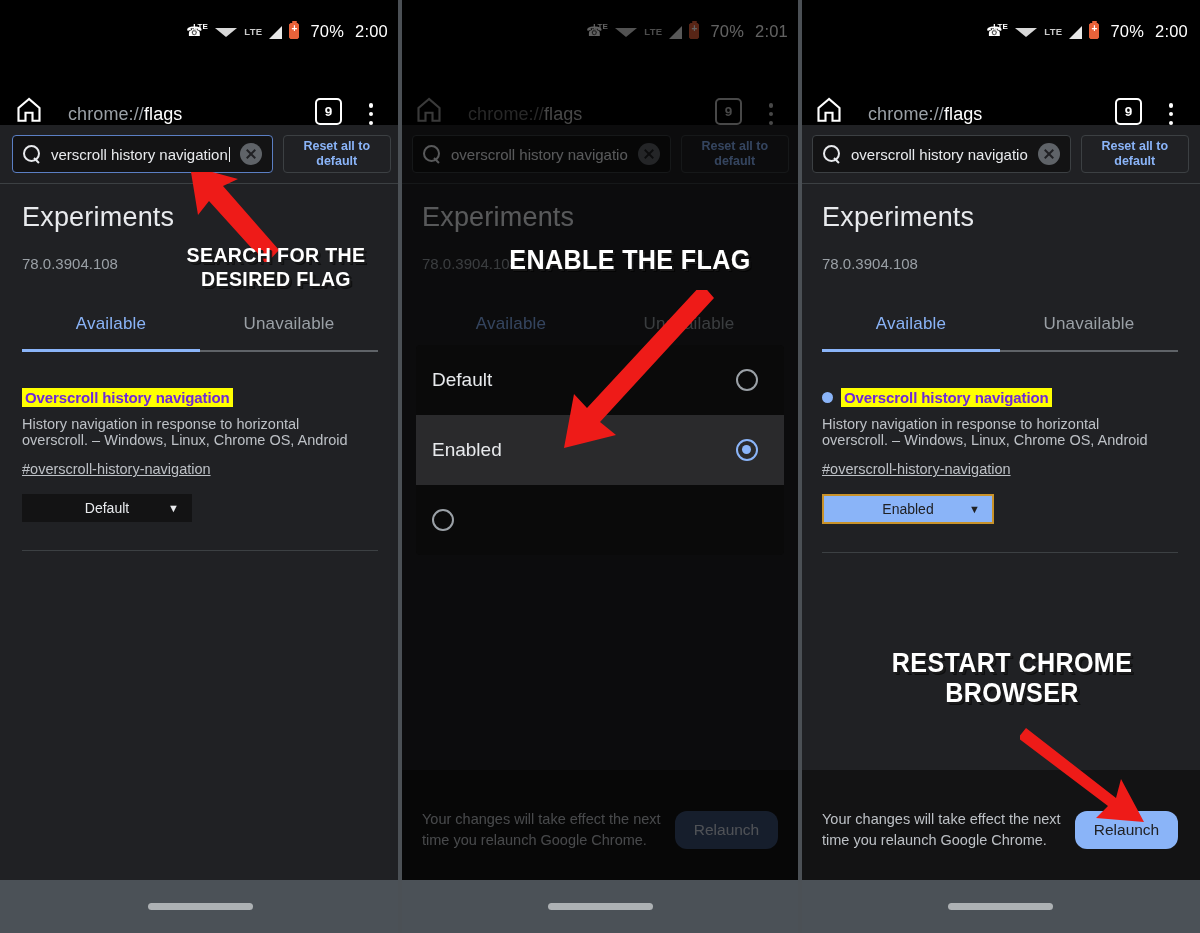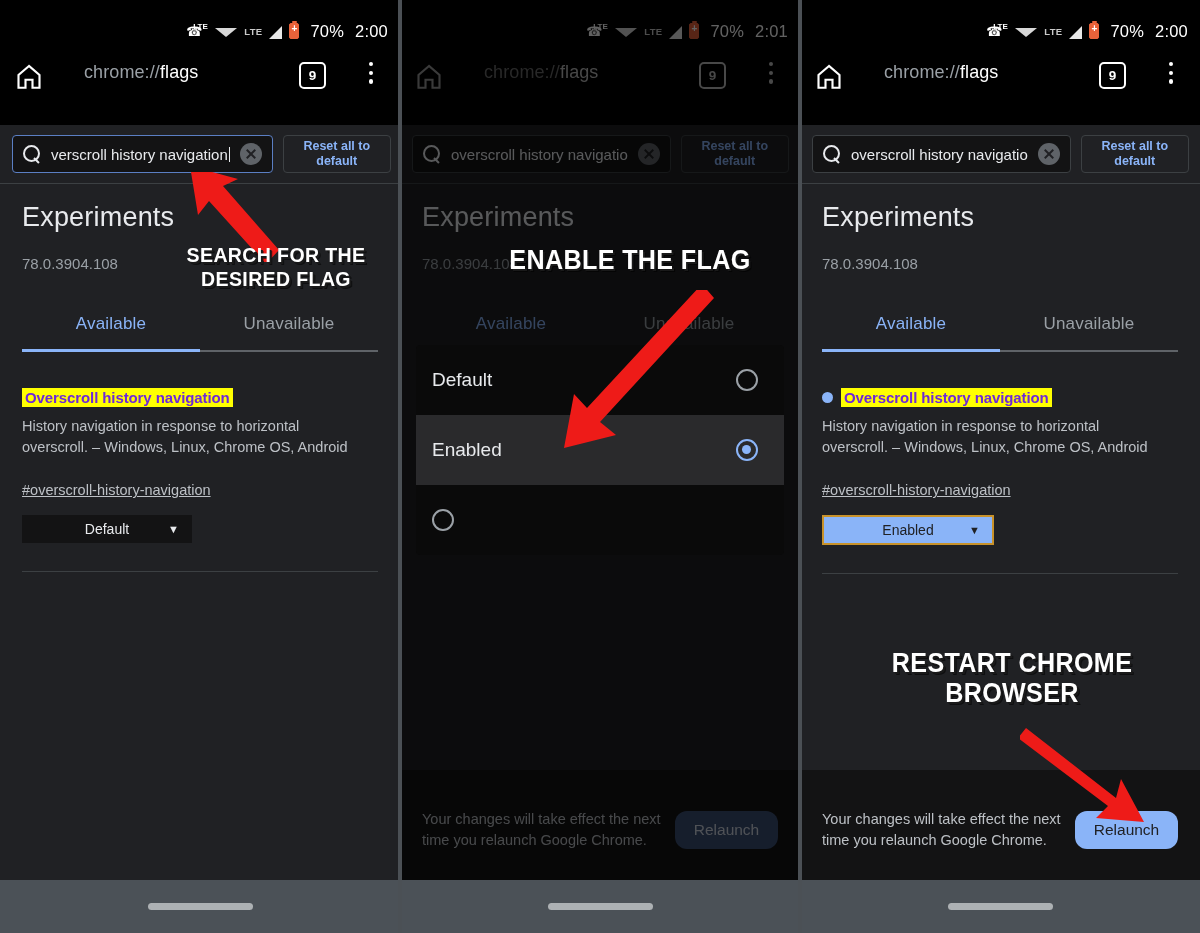--- a/index.html
+++ b/index.html
@@ -61,22 +61,22 @@
     background:#e8623a; border-radius:1px;
   }
   .batt:after {
     content:"+"; position:absolute; left:0; right:0; top:-2px;
     font-size:10px; color:#fff; text-align:center; line-height:14px; font-weight:bold;
   }
   .status-text { font-size:16.5px; color:#fff; margin-left:4px; letter-spacing:.2px; }
 
   
   .toolbar {
-    height:63px; background:#000; display:flex; align-items:flex-start;
-    padding:0 14px; gap:16px;
+    height:63px; background:#000; display:flex; align-items:flex-end;
+    padding:0 14px; gap:0;
   }
   .home-icon { width:30px; height:30px; flex:none; }
   .url-text {
     flex:1; margin-left:24px; font-size:18px; color:#9aa0a6; letter-spacing:.1px;
   }
   .url-text b { color:#fff; font-weight:normal; }
   .tab-count {
     width:27px; height:27px; border:2.2px solid #fff; border-radius:5px;
     display:flex; align-items:center; justify-content:center;
     font-size:13.5px; color:#fff; font-weight:bold; flex:none;
@@ -154,25 +154,25 @@
   .flag-block { margin-top:36px; }
   .flag-title-row { display:flex; align-items:center; gap:8px; }
   .blue-dot {
     width:11px; height:11px; border-radius:50%; background:#8ab4f8; flex:none;
   }
   .flag-title {
     background:#ffff00; color:#6d28d9; font-size:15px; font-weight:bold;
     padding:1px 3px; display:inline-block; letter-spacing:-.1px;
   }
   .flag-desc {
-    font-size:14.5px; color:#bdc1c6; line-height:21px; margin-top:9px;
+    font-size:14.5px; color:#bdc1c6; line-height:16px; margin-top:9px;
     max-width:330px;
   }
   .flag-link {
-    font-size:14.5px; color:#bdc1c6; text-decoration:underline; margin-top:24px;
+    font-size:14.5px; color:#bdc1c6; text-decoration:underline; margin-top:13px;
     display:inline-block;
   }
   .flag-select {
     margin-top:16px; width:170px; height:28px; background:#131314;
     border:1px solid #131314; color:#e8eaed; font-size:14px;
     display:flex; align-items:center; justify-content:center; position:relative;
   }
   .flag-select.enabled {
     background:#8ab4f8; color:#202124; border:2px solid #c8922a;
     width:172px; height:30px;

